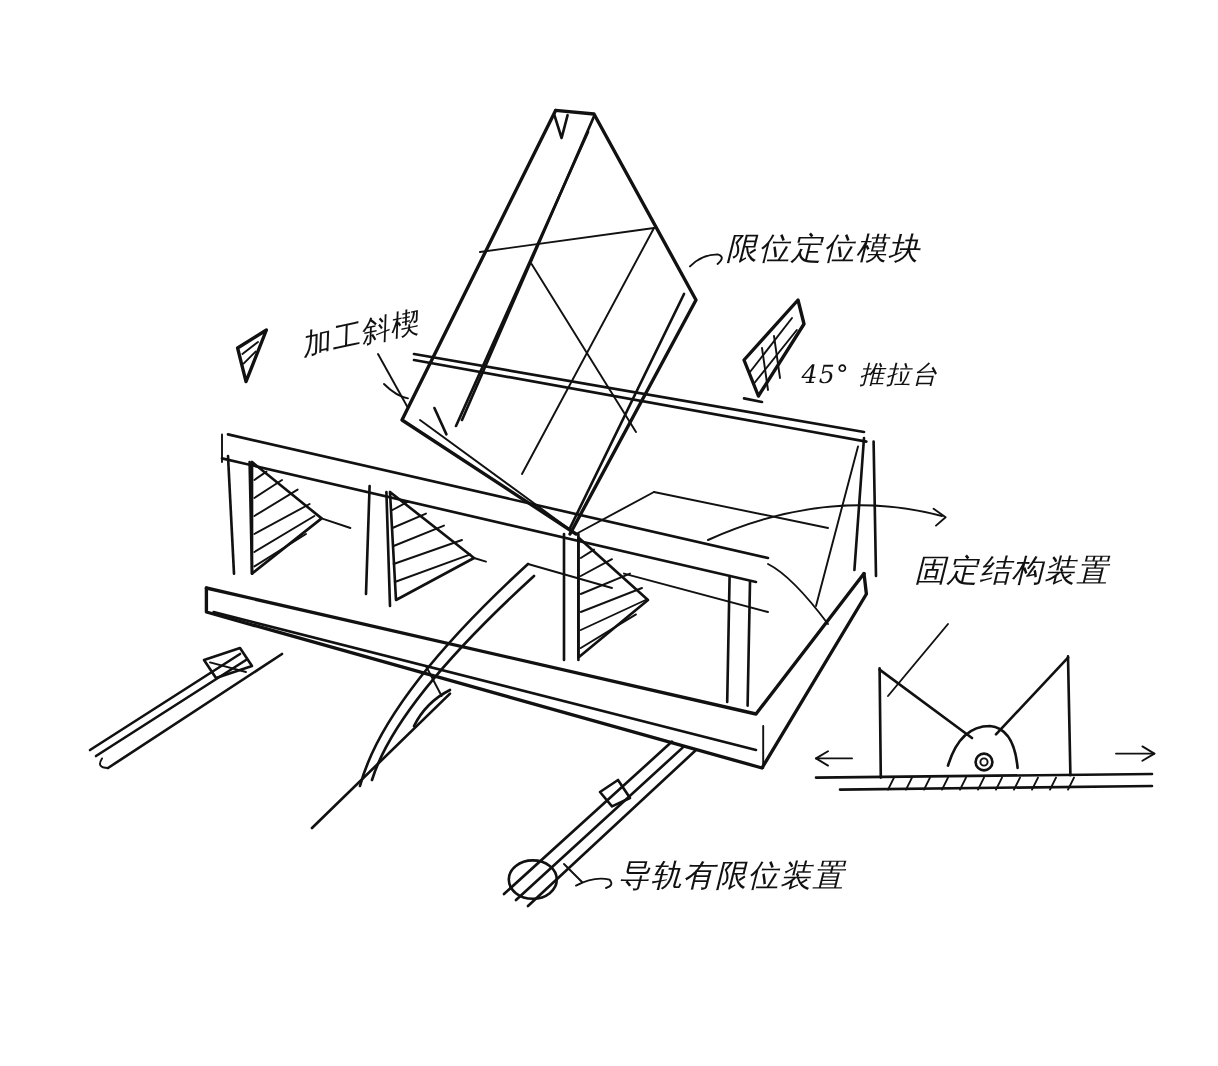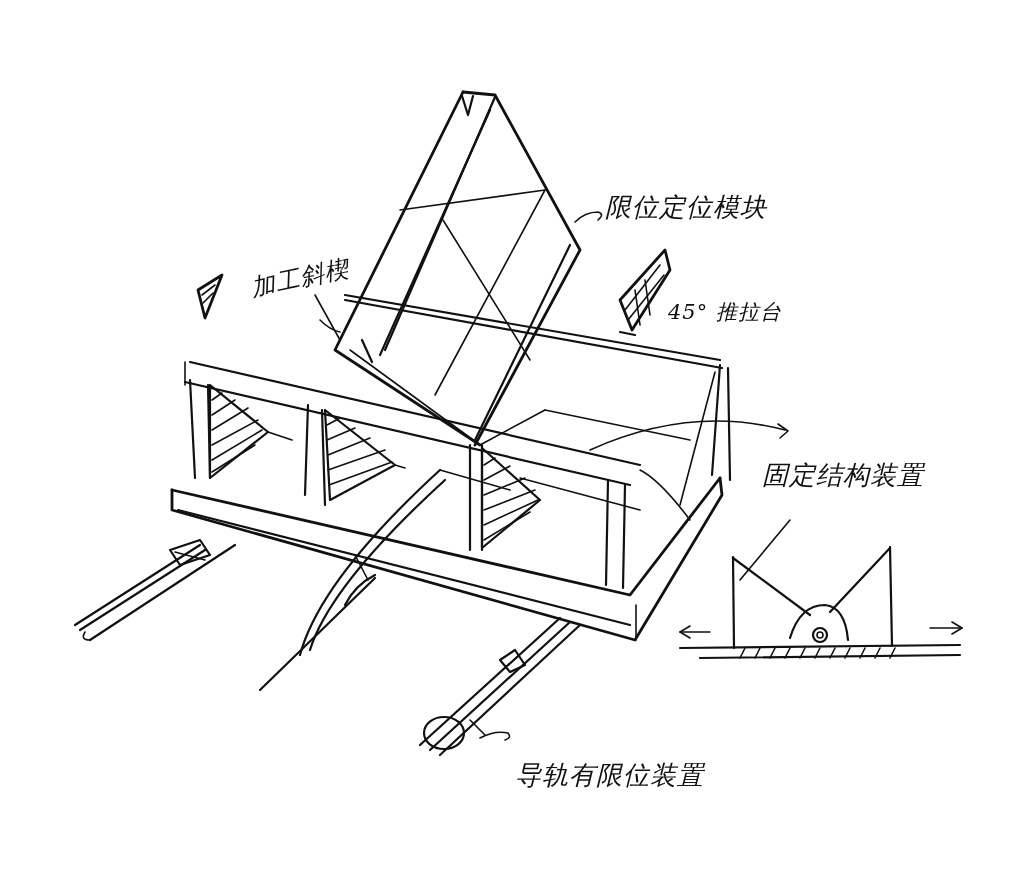--- a/index.html
+++ b/index.html
@@ -180,13 +180,13 @@
   <g>
     <path class="ink thin" d="M575,222 Q585,212 598,212 Q605,214 598,220"></path>
     <path class="ink thin" d="M480,738 Q495,730 508,733 Q512,738 505,740"></path>
   </g>
 </svg>
 
 <div class="label" style="left:605px; top:190px; font-size:26px;">限位定位模块</div>
 <div class="label" style="left:250px; top:262px; font-size:24px; transform:rotate(-12deg);">加工斜楔</div>
 <div class="label" style="left:668px; top:298px; font-size:21px;">45° 推拉台</div>
 <div class="label" style="left:762px; top:458px; font-size:26px;">固定结构装置</div>
-<div class="label" style="left:515px; top:712px; font-size:26px;margin-top:46px;">导轨有限位装置</div>
+<div class="label" style="left:515px; top:712px; font-size:26px;">导轨有限位装置</div>
 
 </body></html>

